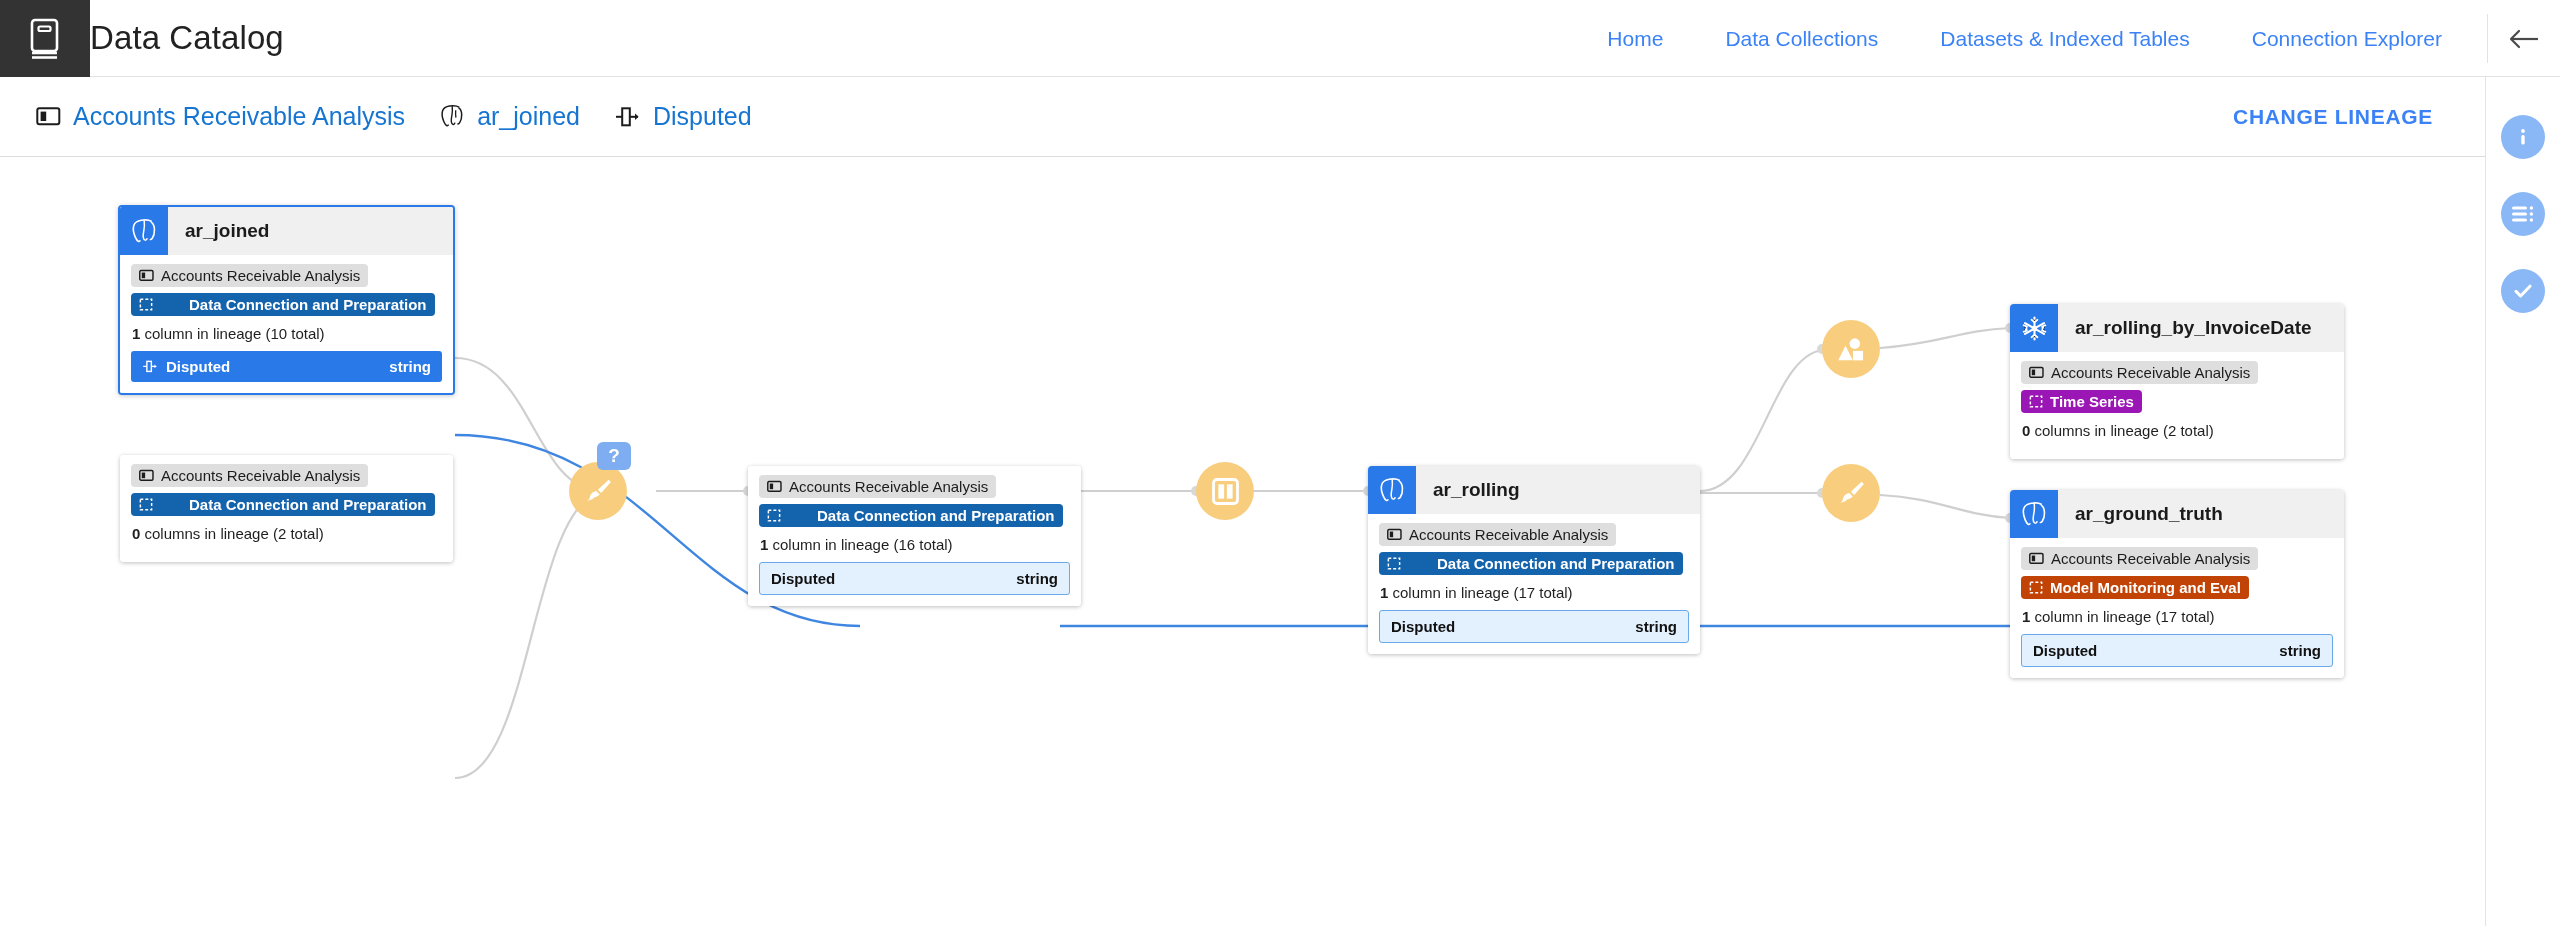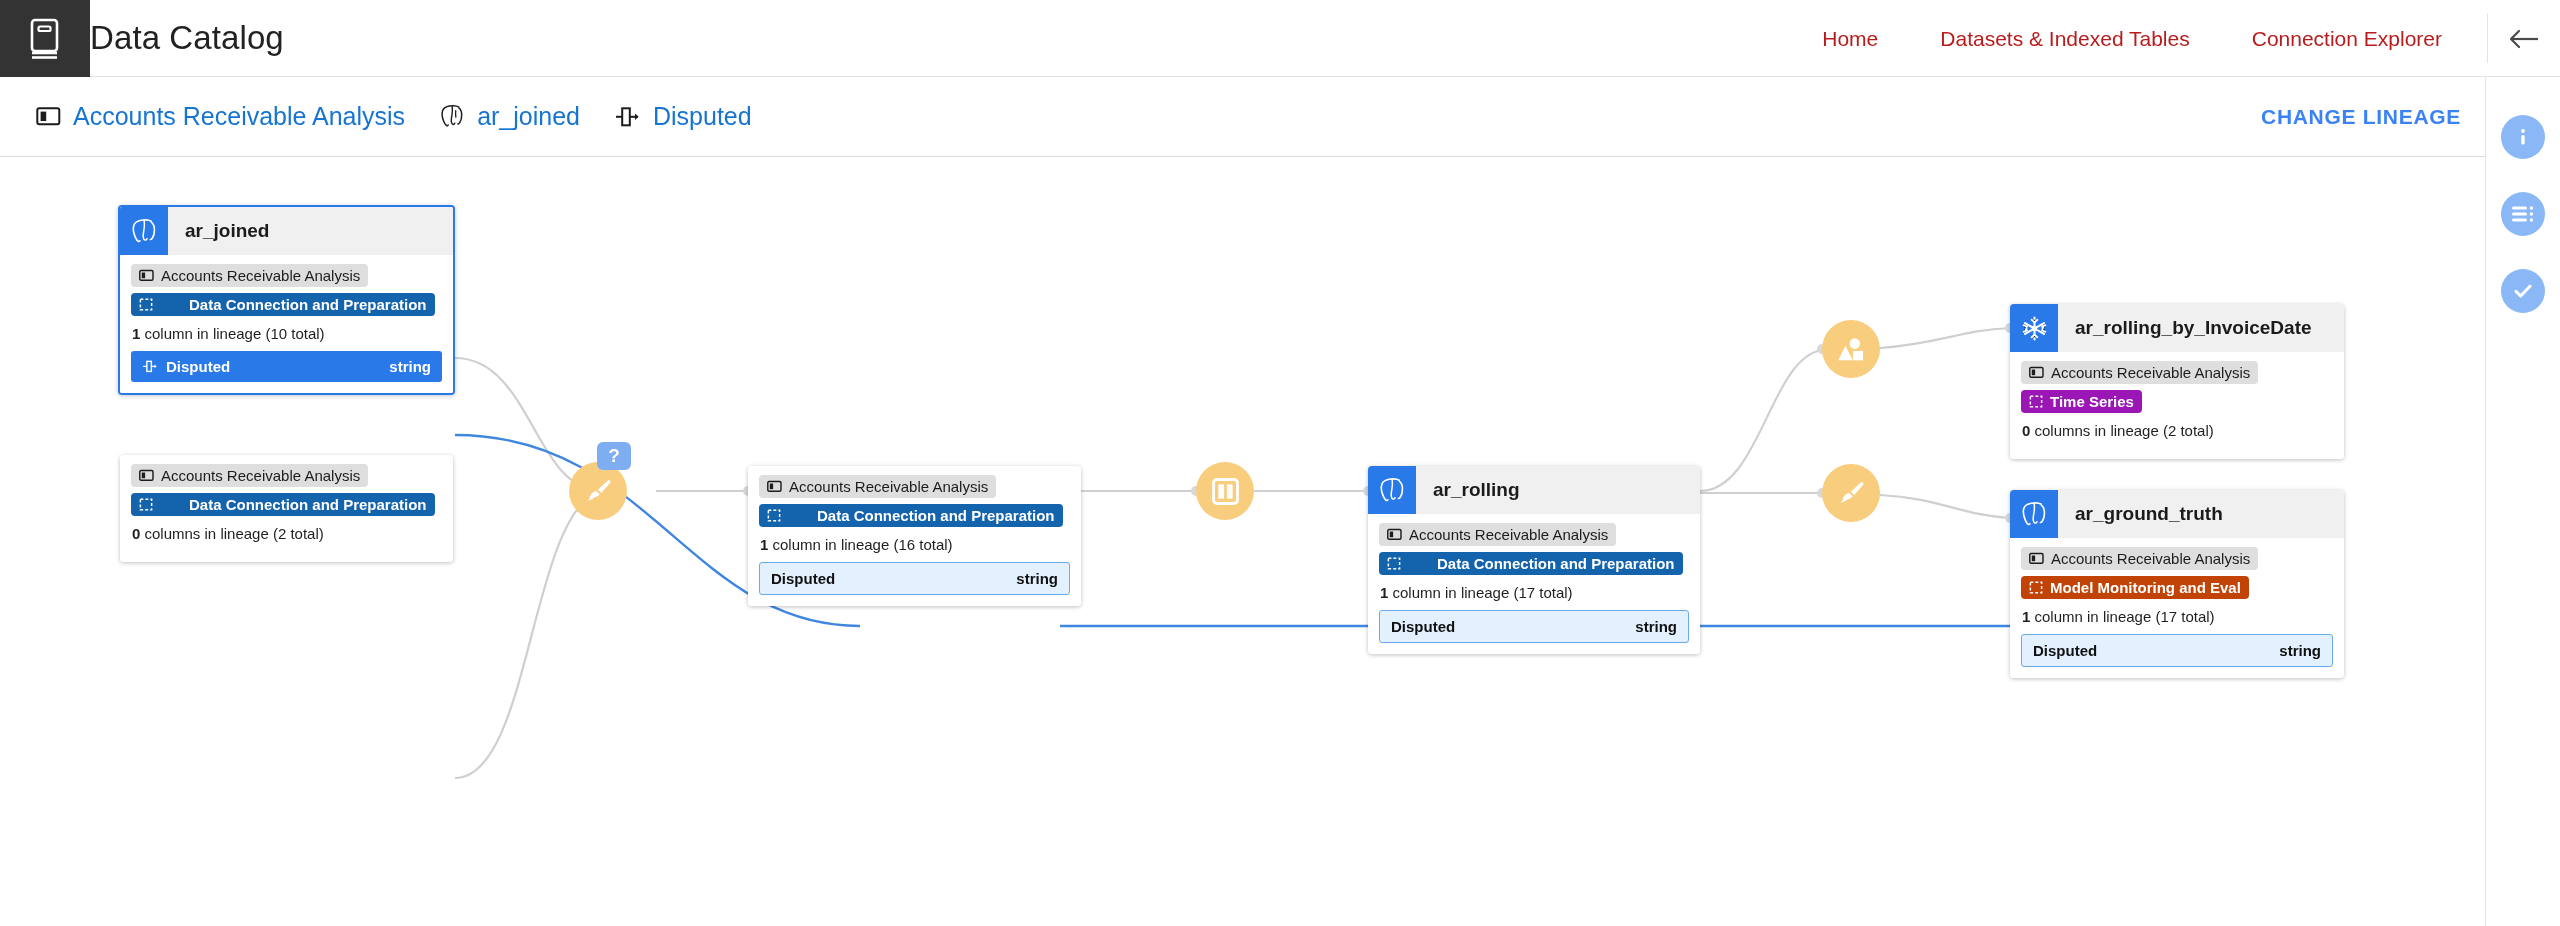--- a/index.html
+++ b/index.html
@@ -25,21 +25,21 @@
   .app-title {
     font-size: 33px; color: #222222; font-weight: 400;
     display: flex; align-items: center; 
     letter-spacing: 0.1px;
   }
   .nav {
     margin-left: auto; display: flex; align-items: stretch; height: 77px;
   }
   .nav-item {
     display: flex; align-items: center; padding: 0 31px;
-    font-size: 21px; color: #b91c1c; position: relative;
+    font-size: 21px; color: #3b82f6; position: relative;
     white-space: nowrap; cursor: pointer;
   }
   .nav-item.active { font-weight: 700; color: #1f1f1f; }
   .nav-item.active::after {
     content: ""; position: absolute; left: 22px; right: 22px; bottom: 0;
     height: 4px; background: #3c3c3c;
   }
   .nav-right-sep {
     width: 1px; background: #e3e3e3; margin: 14px 0 14px 14px;
   }
@@ -57,21 +57,21 @@
   }
   .crumb {
     display: flex; align-items: center; gap: 12px;
     margin-right: 34px; cursor: pointer;
   }
   .crumb-label {
     font-size: 25px; color: #1675d1; font-weight: 400; white-space: nowrap;
   }
   .crumb-icon { display: flex; align-items: center; justify-content: center; }
   .change-lineage {
-    margin-left: auto; margin-right: 24px;
+    margin-left: auto; margin-right: 52px;
     font-size: 21px; font-weight: 700; color: #3b82f6;
     letter-spacing: 0.7px; cursor: pointer; white-space: nowrap;
   }
 
   
   .rail {
     position: absolute; top: 77px; right: 0; width: 75px; height: 849px;
     border-left: 1px solid #e3e3e3; background: #fff;
     display: flex; flex-direction: column; align-items: center;
     padding-top: 38px; gap: 33px;
@@ -158,20 +158,21 @@
       <rect x="7" y="3" width="25" height="31" rx="3" fill="none" stroke="#fff" stroke-width="2.6"></rect>
       <rect x="13.5" y="9.5" width="12" height="4.5" rx="1.6" fill="none" stroke="#fff" stroke-width="2.2"></rect>
       <path d="M7 36 H32" stroke="#fff" stroke-width="2.6" fill="none"></path>
       <path d="M7 40.5 H32" stroke="#fff" stroke-width="2.6" fill="none"></path>
     </svg>
   </div>
   <div class="app-title">Data Catalog</div>
 
   <div class="nav">
     <div class="nav-item">Home</div>
+    <div class="nav-item">Data Collections</div>
     <div class="nav-item">Datasets &amp; Indexed Tables</div>
     <div class="nav-item">Connection Explorer</div>
     <div class="nav-right-sep"></div>
     <div class="collapse-btn">
       <svg width="34" height="26" viewBox="0 0 34 26">
         <path d="M31 13 H5" stroke="#4a4a4a" stroke-width="2.2" fill="none"></path>
         <path d="M12 5 L4 13 L12 21" stroke="#4a4a4a" stroke-width="2.2" fill="none" stroke-linecap="round" stroke-linejoin="round"></path>
       </svg>
     </div>
   </div>

